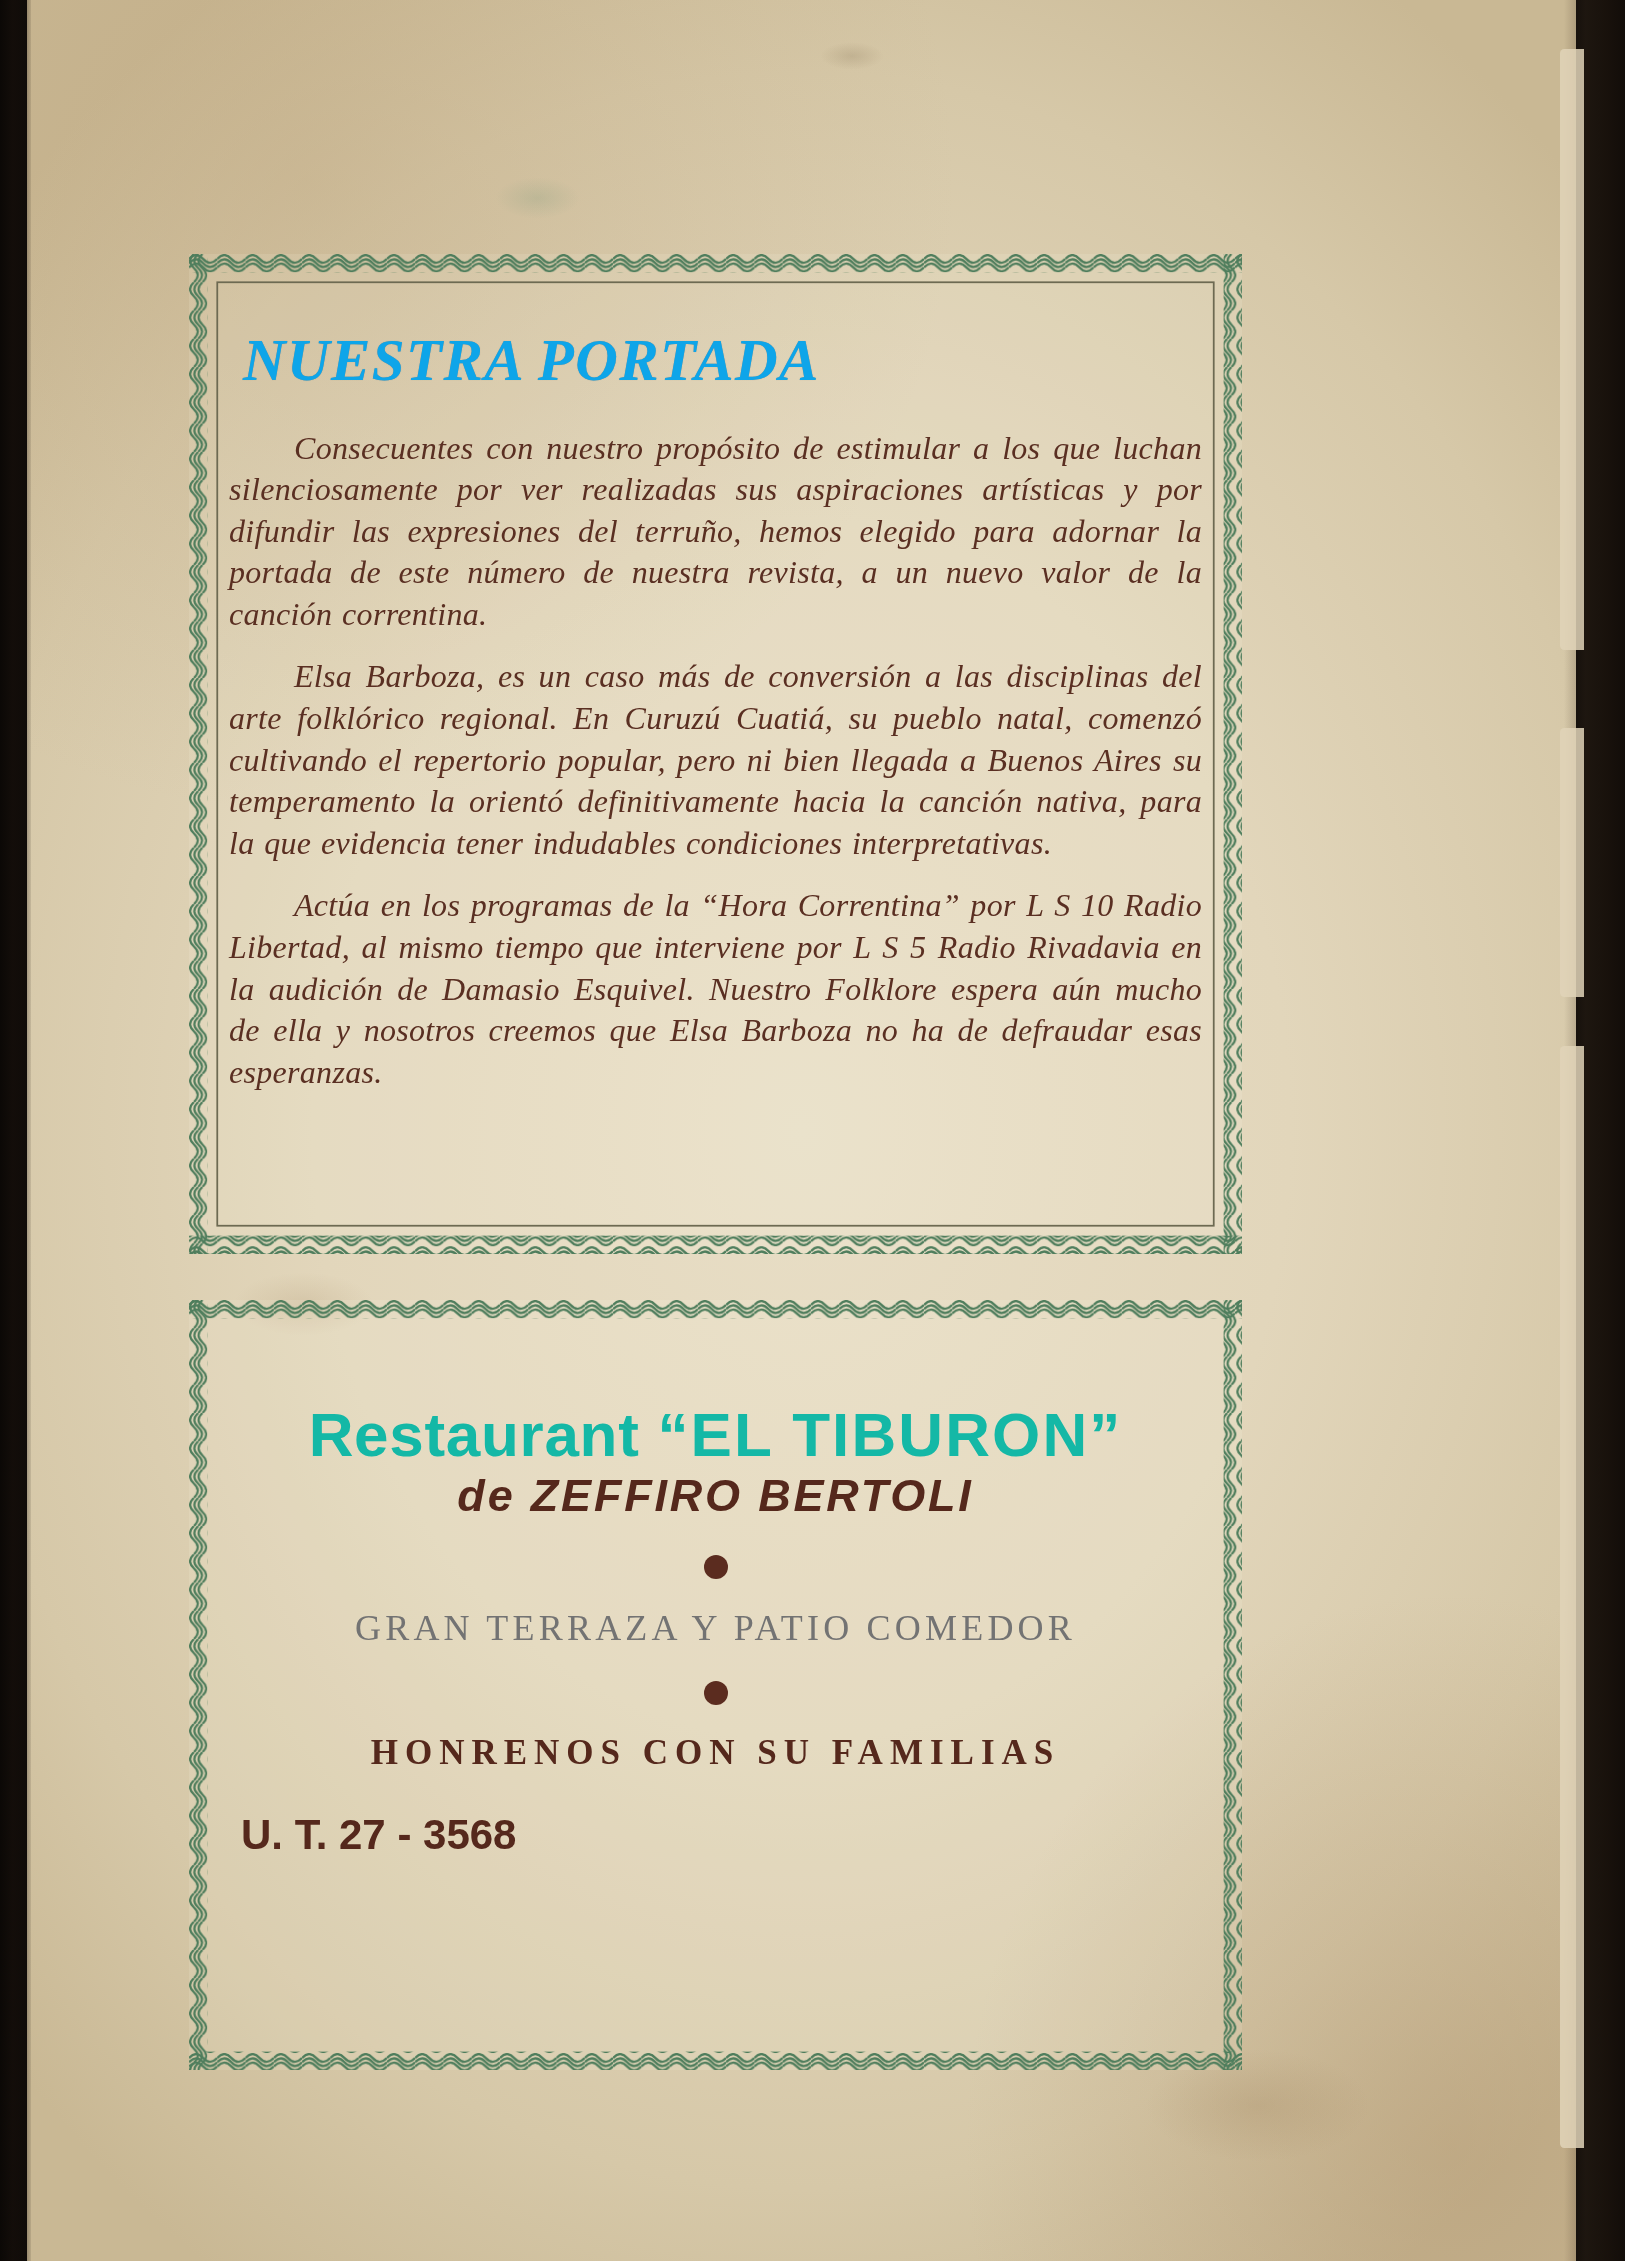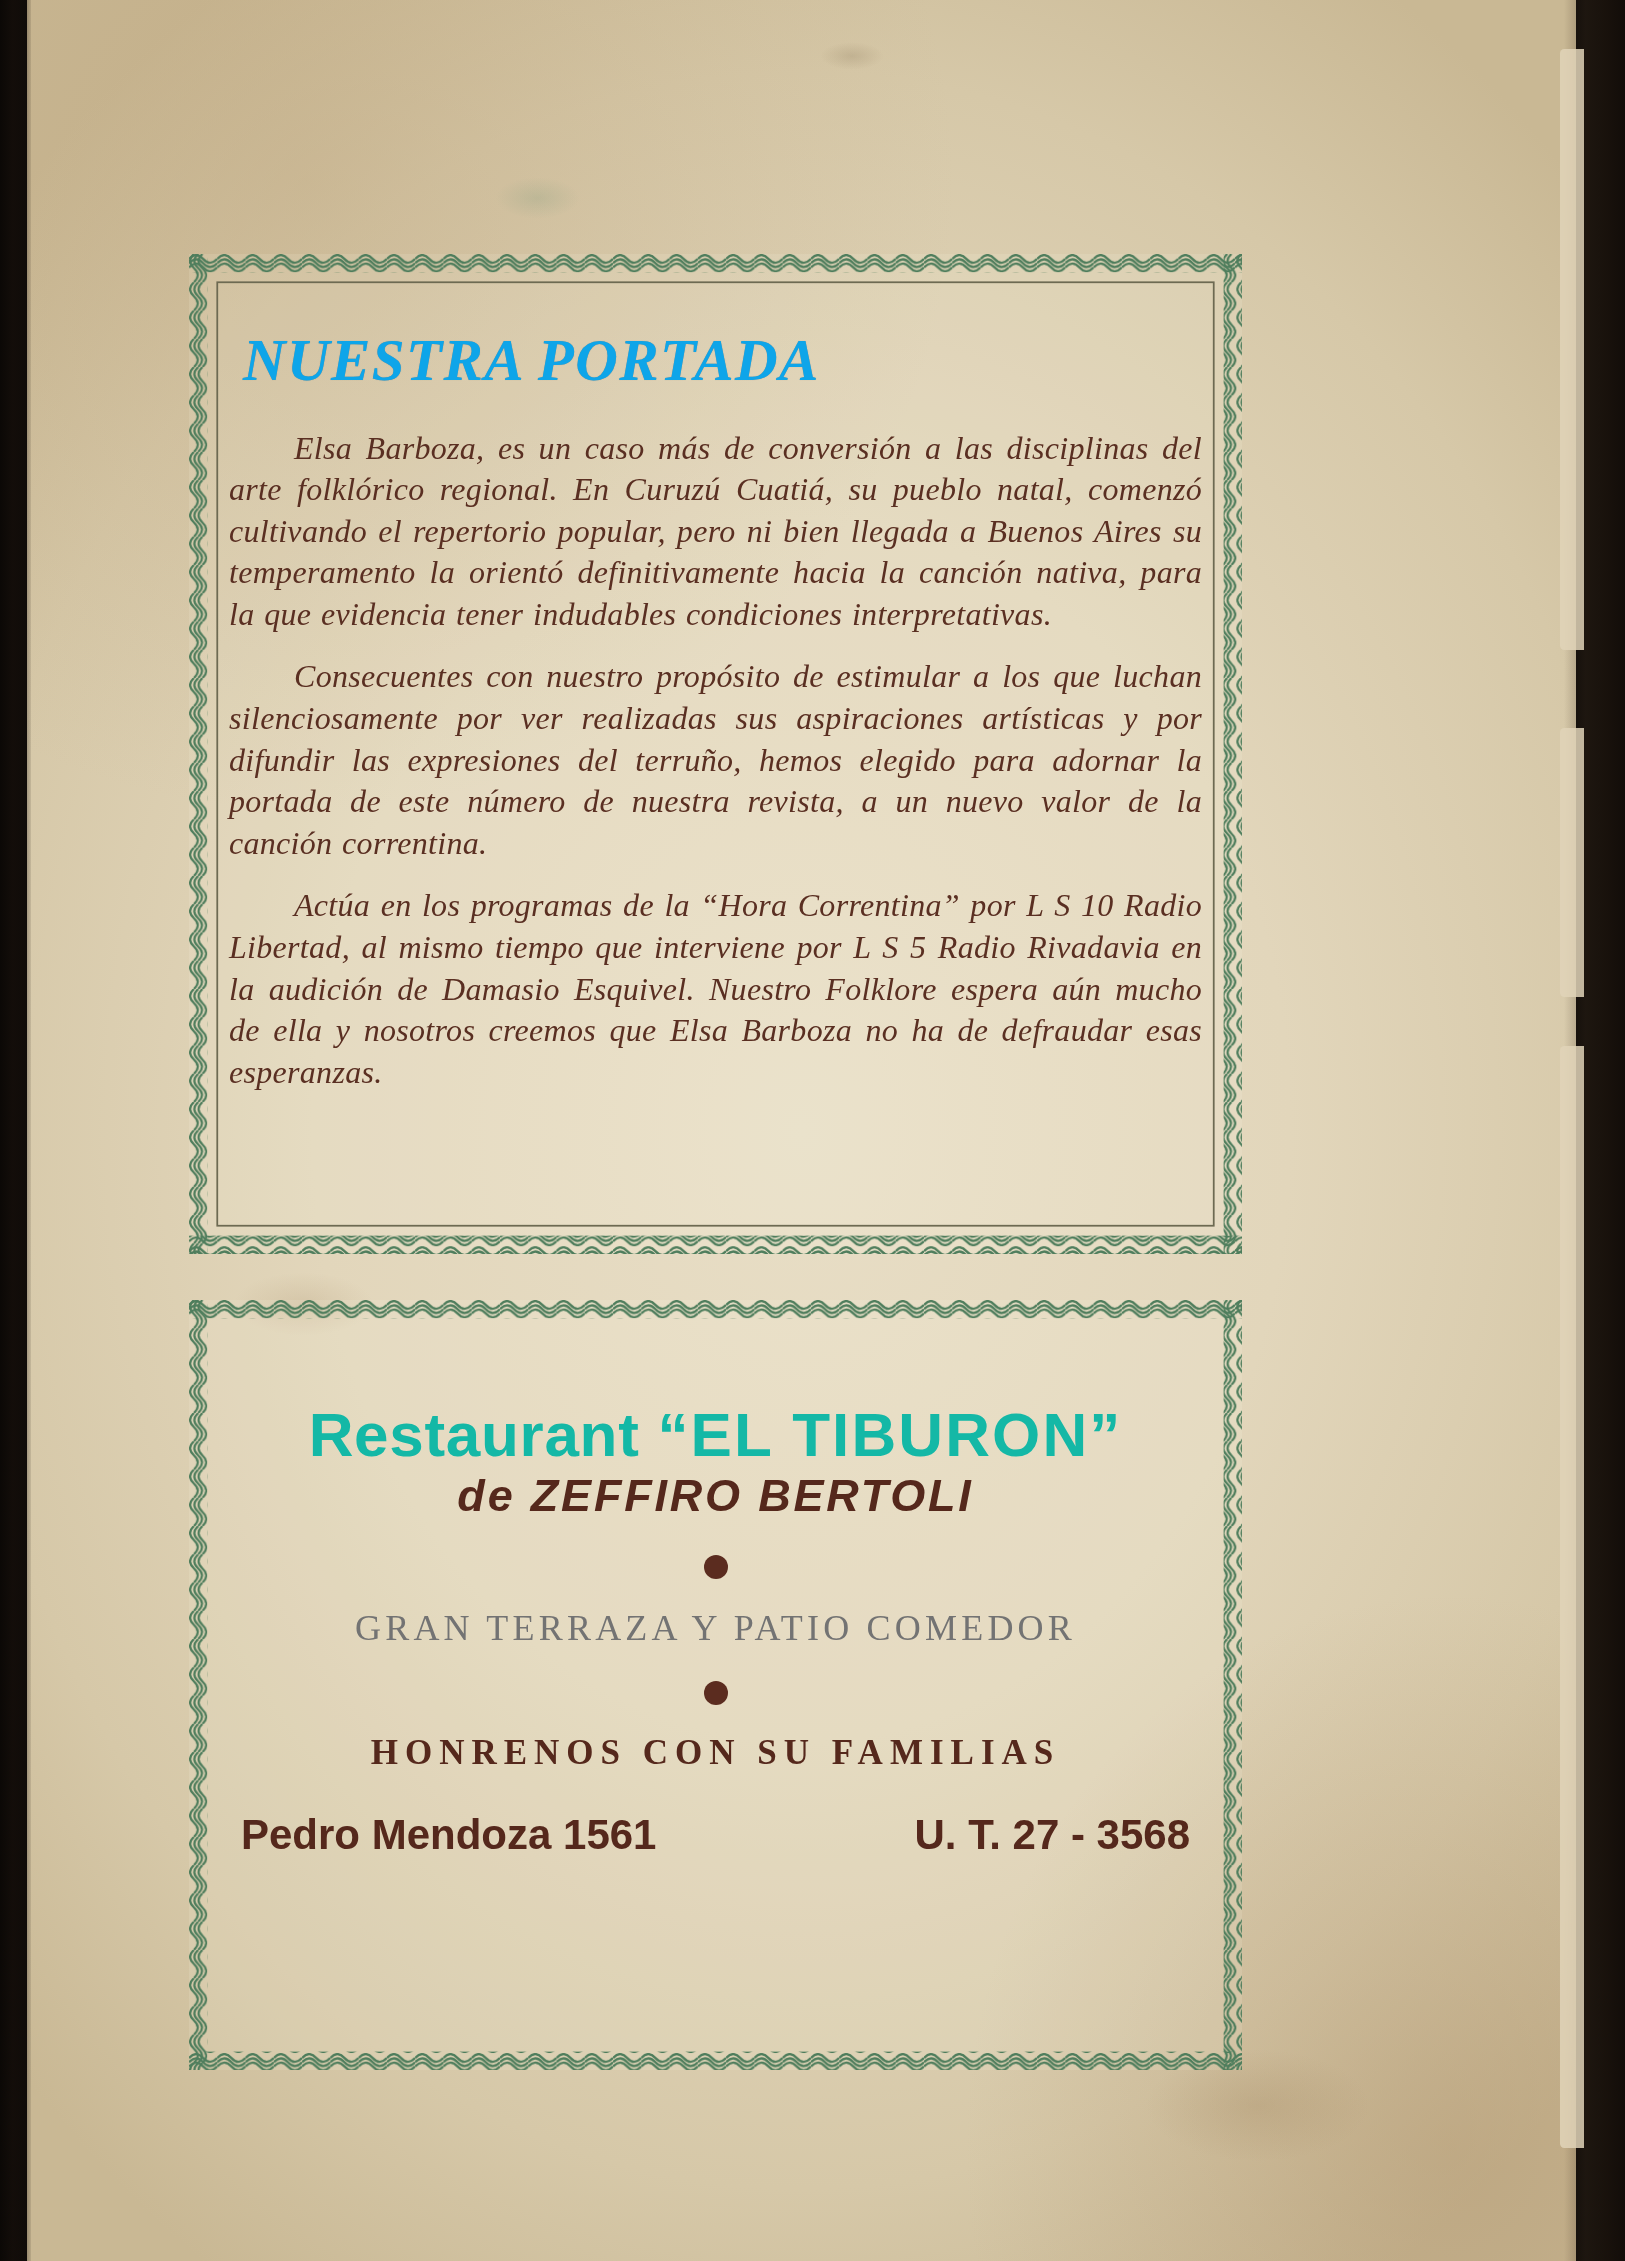--- a/index.html
+++ b/index.html
@@ -206,22 +206,22 @@
         </defs>
         <rect x="0" y="0" width="1490" height="26" fill="url(#wavyH)"></rect>
         <rect x="0" y="1389" width="1490" height="26" fill="url(#wavyH)"></rect>
         <rect x="0" y="0" width="26" height="1415" fill="url(#wavyV)"></rect>
         <rect x="1464" y="0" width="26" height="1415" fill="url(#wavyV)"></rect>
         <rect x="40" y="40" width="1410" height="1335" fill="none" stroke="#6d6a52" stroke-width="2.5"></rect>
       </svg>
     </div>
     <div class="inner">
       <div class="heading">NUESTRA PORTADA</div>
+      <p class="body-par">Consecuentes con nuestro propósito de estimular a los que luchan silenciosamente por ver realizadas sus aspiraciones artísticas y por difundir las expresiones del terruño, hemos elegido para adornar la portada de este número de nuestra revista, a un nuevo valor de la canción correntina.</p>
       <p class="body-par">Elsa Barboza, es un caso más de conversión a las disciplinas del arte folklórico regional. En Curuzú Cuatiá, su pueblo natal, comenzó cultivando el repertorio popular, pero ni bien llegada a Buenos Aires su temperamento la orientó definitivamente hacia la canción nativa, para la que evidencia tener indudables condiciones interpretativas.</p>
-      <p class="body-par">Consecuentes con nuestro propósito de estimular a los que luchan silenciosamente por ver realizadas sus aspiraciones artísticas y por difundir las expresiones del terruño, hemos elegido para adornar la portada de este número de nuestra revista, a un nuevo valor de la canción correntina.</p>
       <p class="body-par">Actúa en los programas de la “Hora Correntina” por L S 10 Radio Libertad, al mismo tiempo que interviene por L S 5 Radio Rivadavia en la audición de Damasio Esquivel. Nuestro Folklore espera aún mucho de ella y nosotros creemos que Elsa Barboza no ha de defraudar esas esperanzas.</p>
     </div>
   </div>
 
   <div class="panel" id="panel-ad">
     <div class="wave-border">
       <svg viewBox="0 0 1490 1090" preserveAspectRatio="none" xmlns="http://www.w3.org/2000/svg">
         <rect x="0" y="0" width="1490" height="26" fill="url(#wavyH)"></rect>
         <rect x="0" y="1064" width="1490" height="26" fill="url(#wavyH)"></rect>
         <rect x="0" y="0" width="26" height="1090" fill="url(#wavyV)"></rect>
@@ -231,21 +231,20 @@
     <div class="inner">
       <div class="ad-title">
         <span>Restaurant </span><span class="strong">“EL TIBURON”</span>
       </div>
       <div class="ad-sub">de  ZEFFIRO  BERTOLI</div>
       <div class="dot"></div>
       <div class="ad-line">GRAN TERRAZA Y PATIO COMEDOR</div>
       <div class="dot"></div>
       <div class="ad-honor">HONRENOS CON SU FAMILIAS</div>
       <div class="ad-footer">
-        <span>Pedro Mendoza 1561</span>
         <span>U. T. 27 - 3568</span>
       </div>
     </div>
   </div>
 
   <div id="gutter"></div>
   <div id="gutter-notch1"></div>
   <div id="gutter-notch2"></div>
   <div id="gutter-notch3"></div>
   <div id="edge-left"></div>

